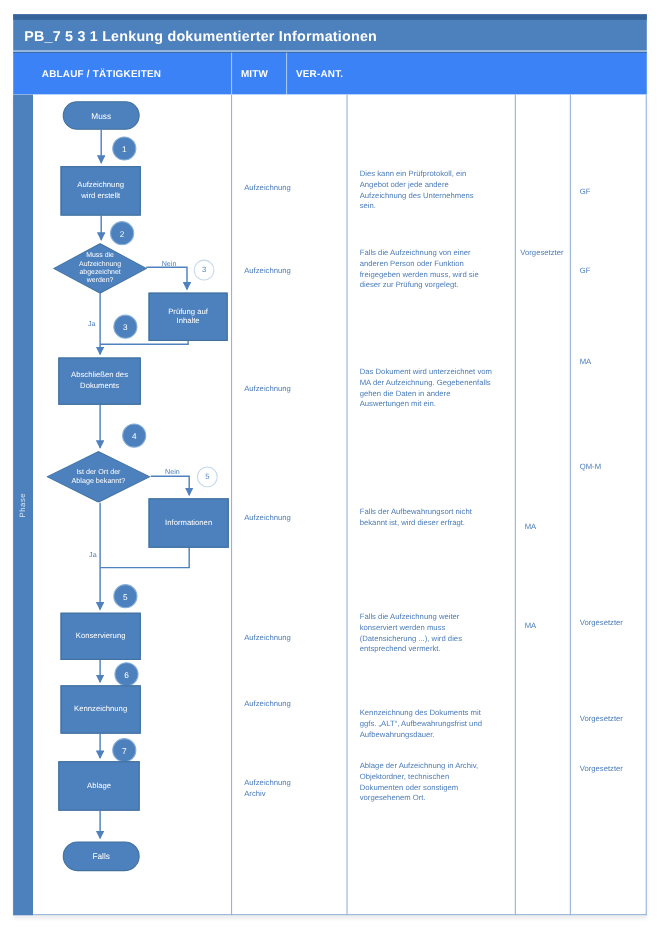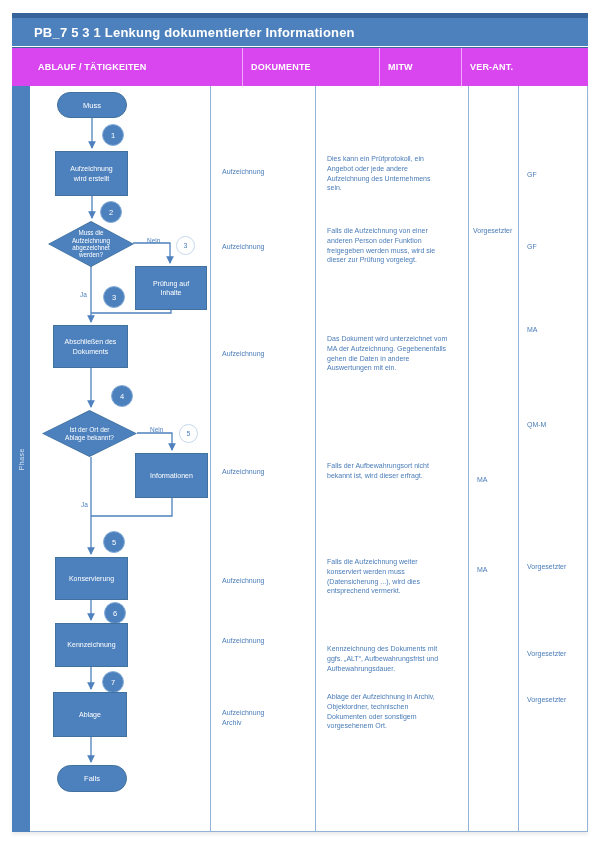--- a/index.html
+++ b/index.html
@@ -5,27 +5,27 @@
   * { margin:0; padding:0; box-sizing:border-box; }
   html,body { background:#ffffff; }
   body { font-family:"Liberation Sans", sans-serif; }
   .page { position:relative; width:600px; height:849px; background:#fff; overflow:hidden; }
 
   
   .title-bar {
     position:absolute; left:12px; top:13px; width:576px; height:33px;
     background:#4d81bd; border-top:5px solid #35639a;
     color:#fff; font-weight:bold; font-size:13px;
-    display:flex; align-items:center; padding-left:22px; letter-spacing:.2px;
+    display:flex; align-items:center; padding-left:10px; letter-spacing:.2px;
   }
 
   
   .header-row {
     position:absolute; left:12px; top:47px; width:576px; height:39px;
-    background:#d946ef; display:flex; border-top:1px solid #3c6a9e;gap:32px;
+    background:#3b82f6; display:flex; border-top:1px solid #3c6a9e;
   }
   .hcell {
     color:#fff; font-weight:bold; font-size:9px; letter-spacing:.2px;
     display:flex; align-items:center; border-left:1px solid rgba(255,255,255,.55);
     padding-left:8px;
   }
   .hcell:first-child { border-left:none; padding-left:26px; }
 
   
   .body-frame {
@@ -84,21 +84,20 @@
 </style>
 </head>
 <body>
 
 <div class="page">
 
   <div class="title-bar">PB_7 5 3 1  Lenkung dokumentierter Informationen</div>
 
   <div class="header-row">
     <div class="hcell" style="width:198px">ABLAUF / TÄTIGKEITEN</div>
-    <div class="hcell" style="width:105px">DOKUMENTE</div>
     <div class="hcell" style="width:50px">MITW</div>
     <div class="hcell" style="width:70px">VER-ANT.</div>
   </div>
 
   <div class="body-frame"></div>
   <div class="vline" style="left:210px"></div>
   <div class="vline" style="left:315px"></div>
   <div class="vline" style="left:468px"></div>
   <div class="vline" style="left:518px"></div>
 

